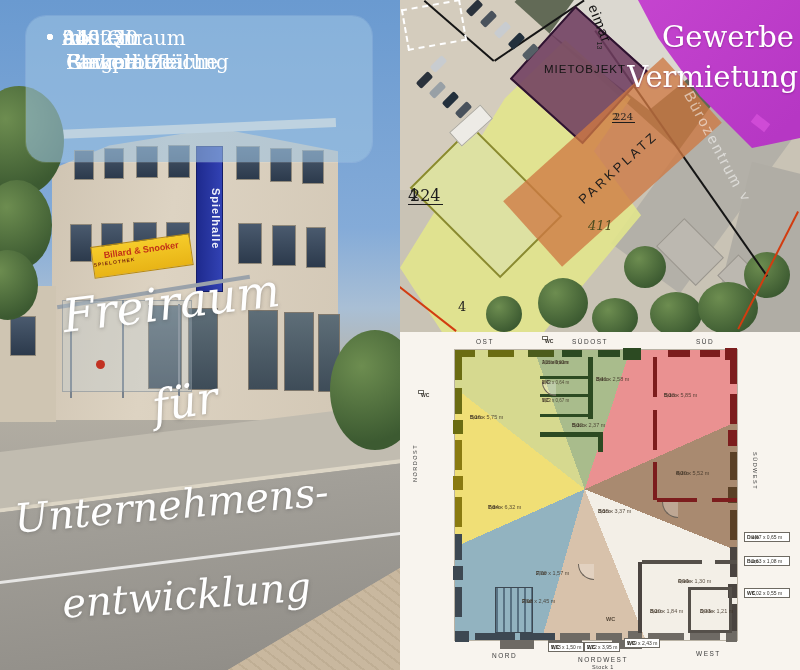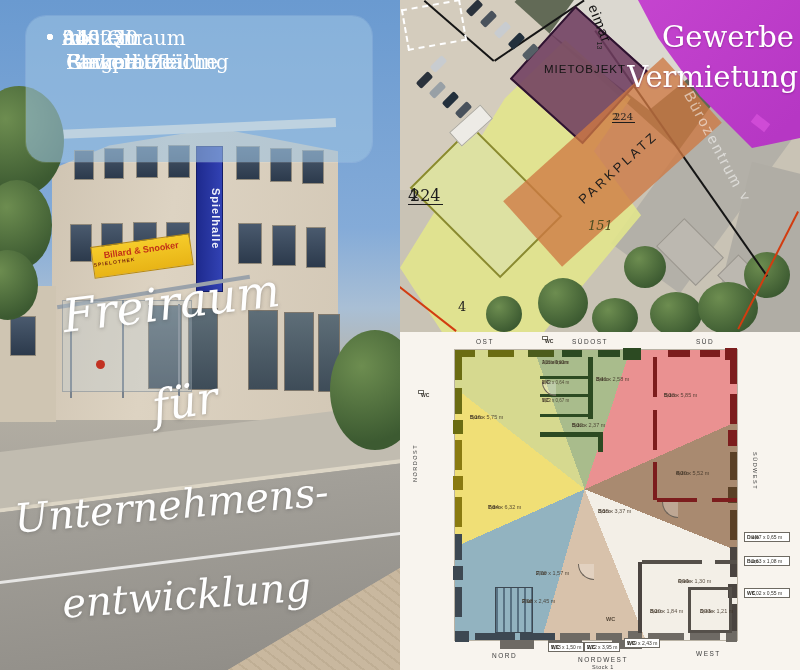--- a/index.html
+++ b/index.html
@@ -218,21 +218,21 @@
     <div class="parkplatz-label">PARKPLATZ</div>
 
     <div class="frac" style="left:8px;top:188px;font-size:16px;">
       <span class="top">224</span>
         <span class="bot">4</span>
     </div>
     <div class="frac" style="left:212px;top:112px;font-size:10px;">
       <span class="top">224</span>
         <span class="bot">2</span>
     </div>
-    <div class="p226" style="left:188px;top:218px;">151</div>
+    <div class="p226" style="left:188px;top:218px;">411</div>
     <div class="frac" style="left:56px;top:300px;font-size:13px;">
       <span class="top" style="border-bottom:none;">4</span>
     </div>
 
     <div class="redline" style="left:399px;top:212px;width:132px;transform:rotate(117deg);"></div>
     <div class="redline" style="left:0px;top:286px;width:72px;transform:rotate(38deg);"></div>
 
     <div class="street-name" style="left:200px;top:2px;">eimar</div>
     <div class="watermark" style="left:296px;top:88px;">Bürozentrum ˅</div>
 

